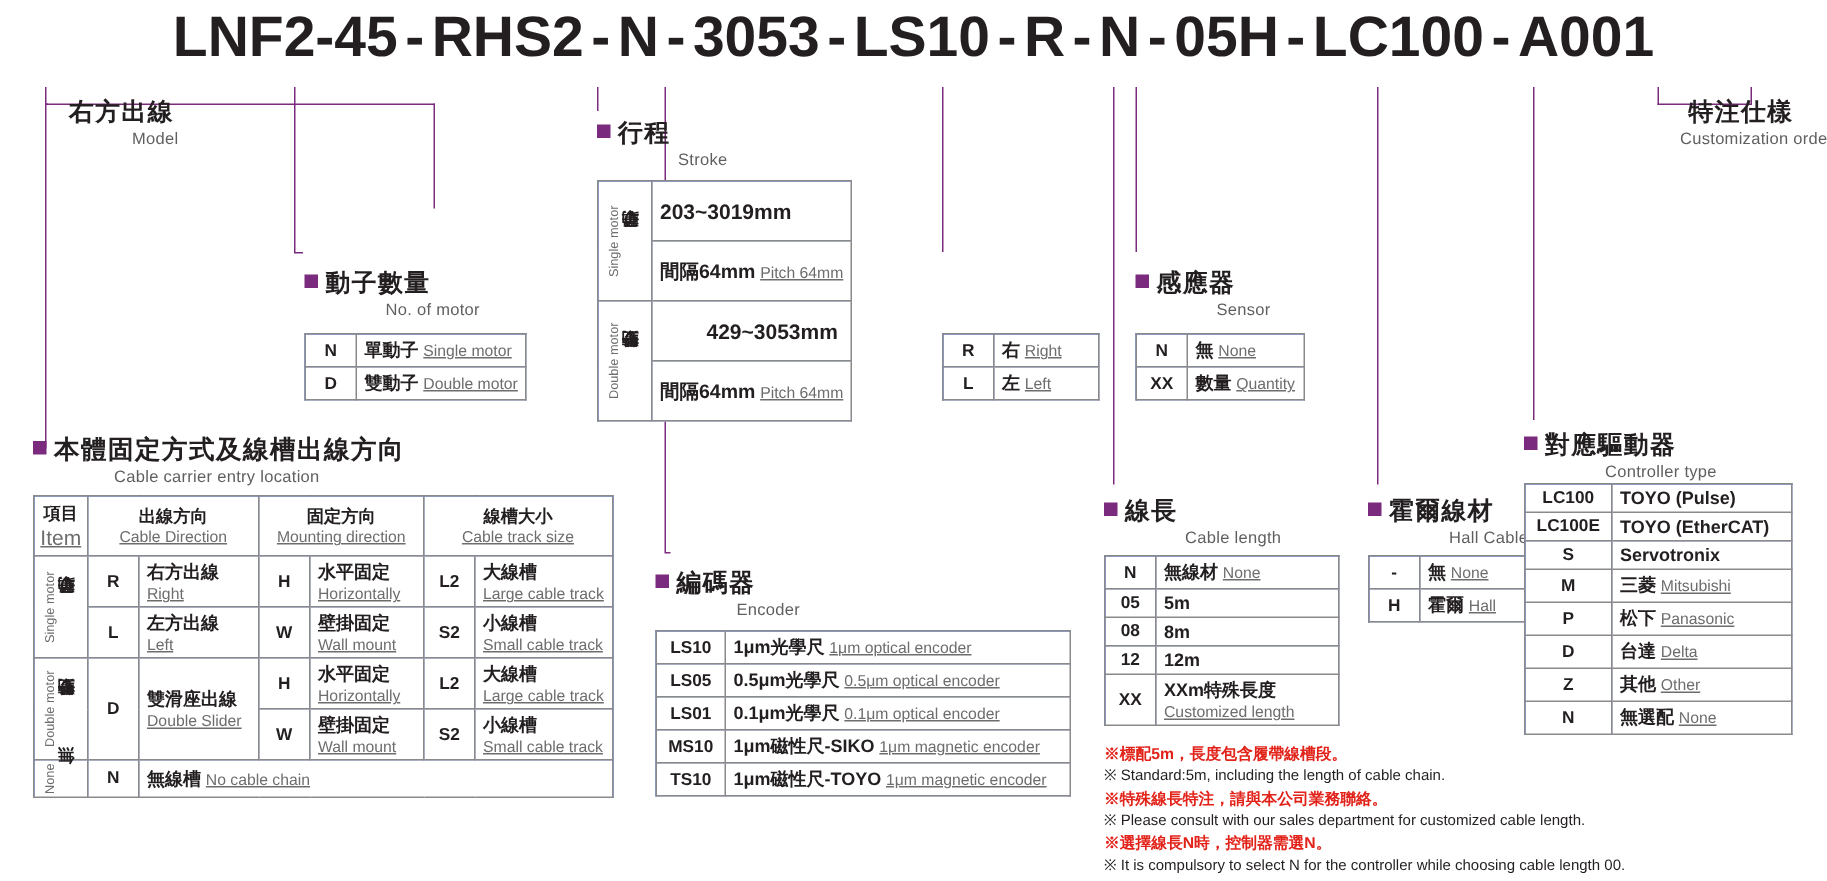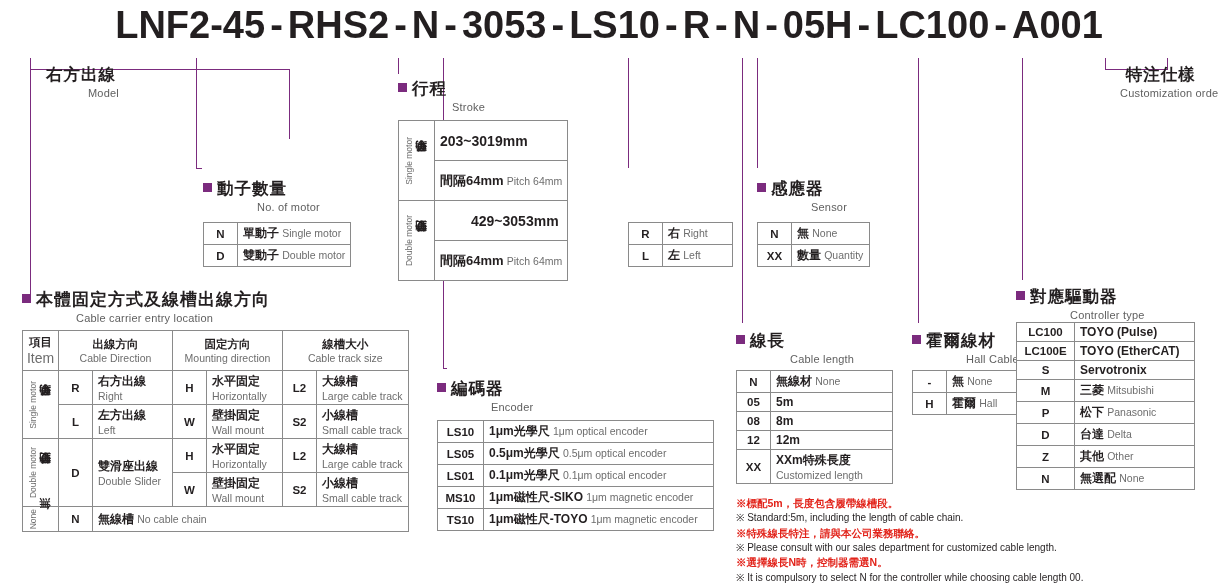--- a/index.html
+++ b/index.html
@@ -39,21 +39,21 @@
 
   
   table.g { border-collapse:collapse; position:absolute; background:#1d4ed8; }
   table.g td, table.g th {
     border:1px solid #8a8a8a; padding:2px 5px; font-size:11.5px;
     color:#231f20; vertical-align:middle; background:#fff;
   }
   td.code { text-align:center; font-weight:bold; font-size:12.5px; width:34px; }
   td.desc { white-space:nowrap; }
   .cn-b { font-weight:bold; font-size:12px; }
-  .en-g { color:#6d6d6d; font-size:10.5px; font-weight:normal; }
+  .en-g { color:#6d6d6d; font-size:10.5px; font-weight:normal;text-decoration:underline; }
 
   
   td.vert {
     width:20px; text-align:center; padding:2px 0;
   }
   td.vert .vcn { font-weight:bold; font-size:11.5px; letter-spacing:0px; }
   td.vert .ven { font-size:8.5px; color:#6d6d6d; letter-spacing:0px; }
   td.vert .vstack { display:flex; flex-direction:row-reverse; align-items:center; justify-content:center; height:100%; }
 
   

